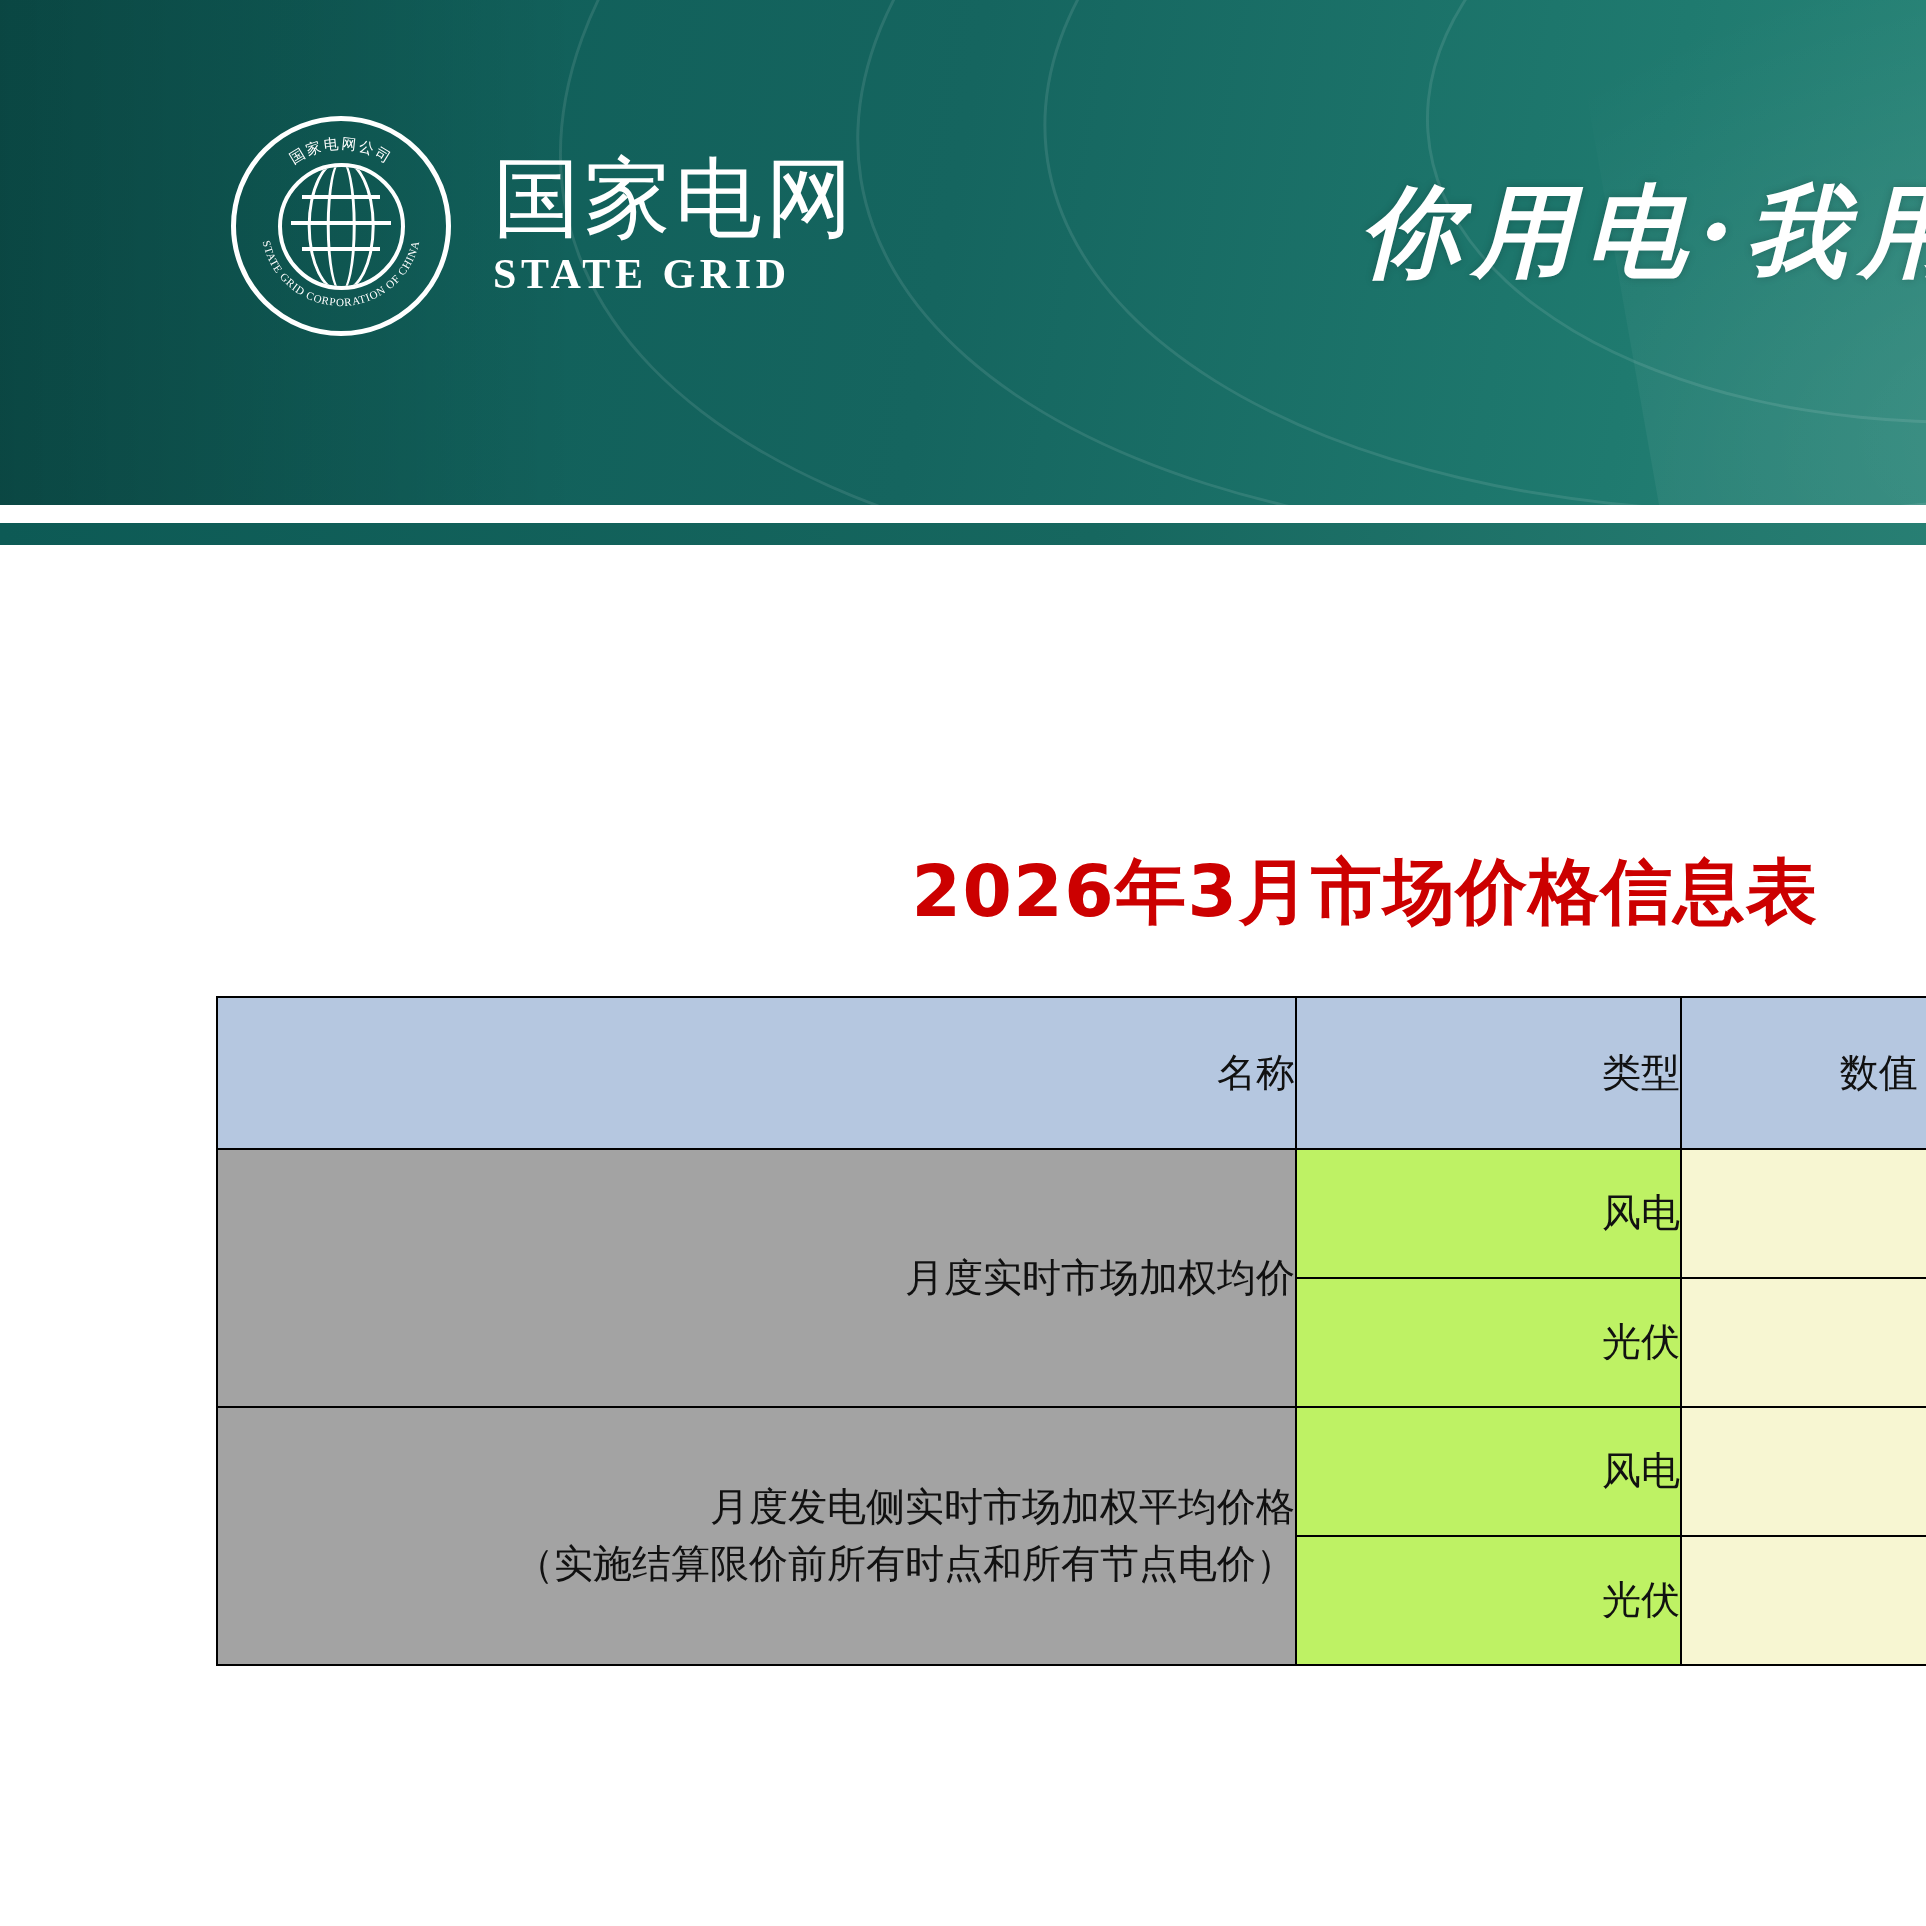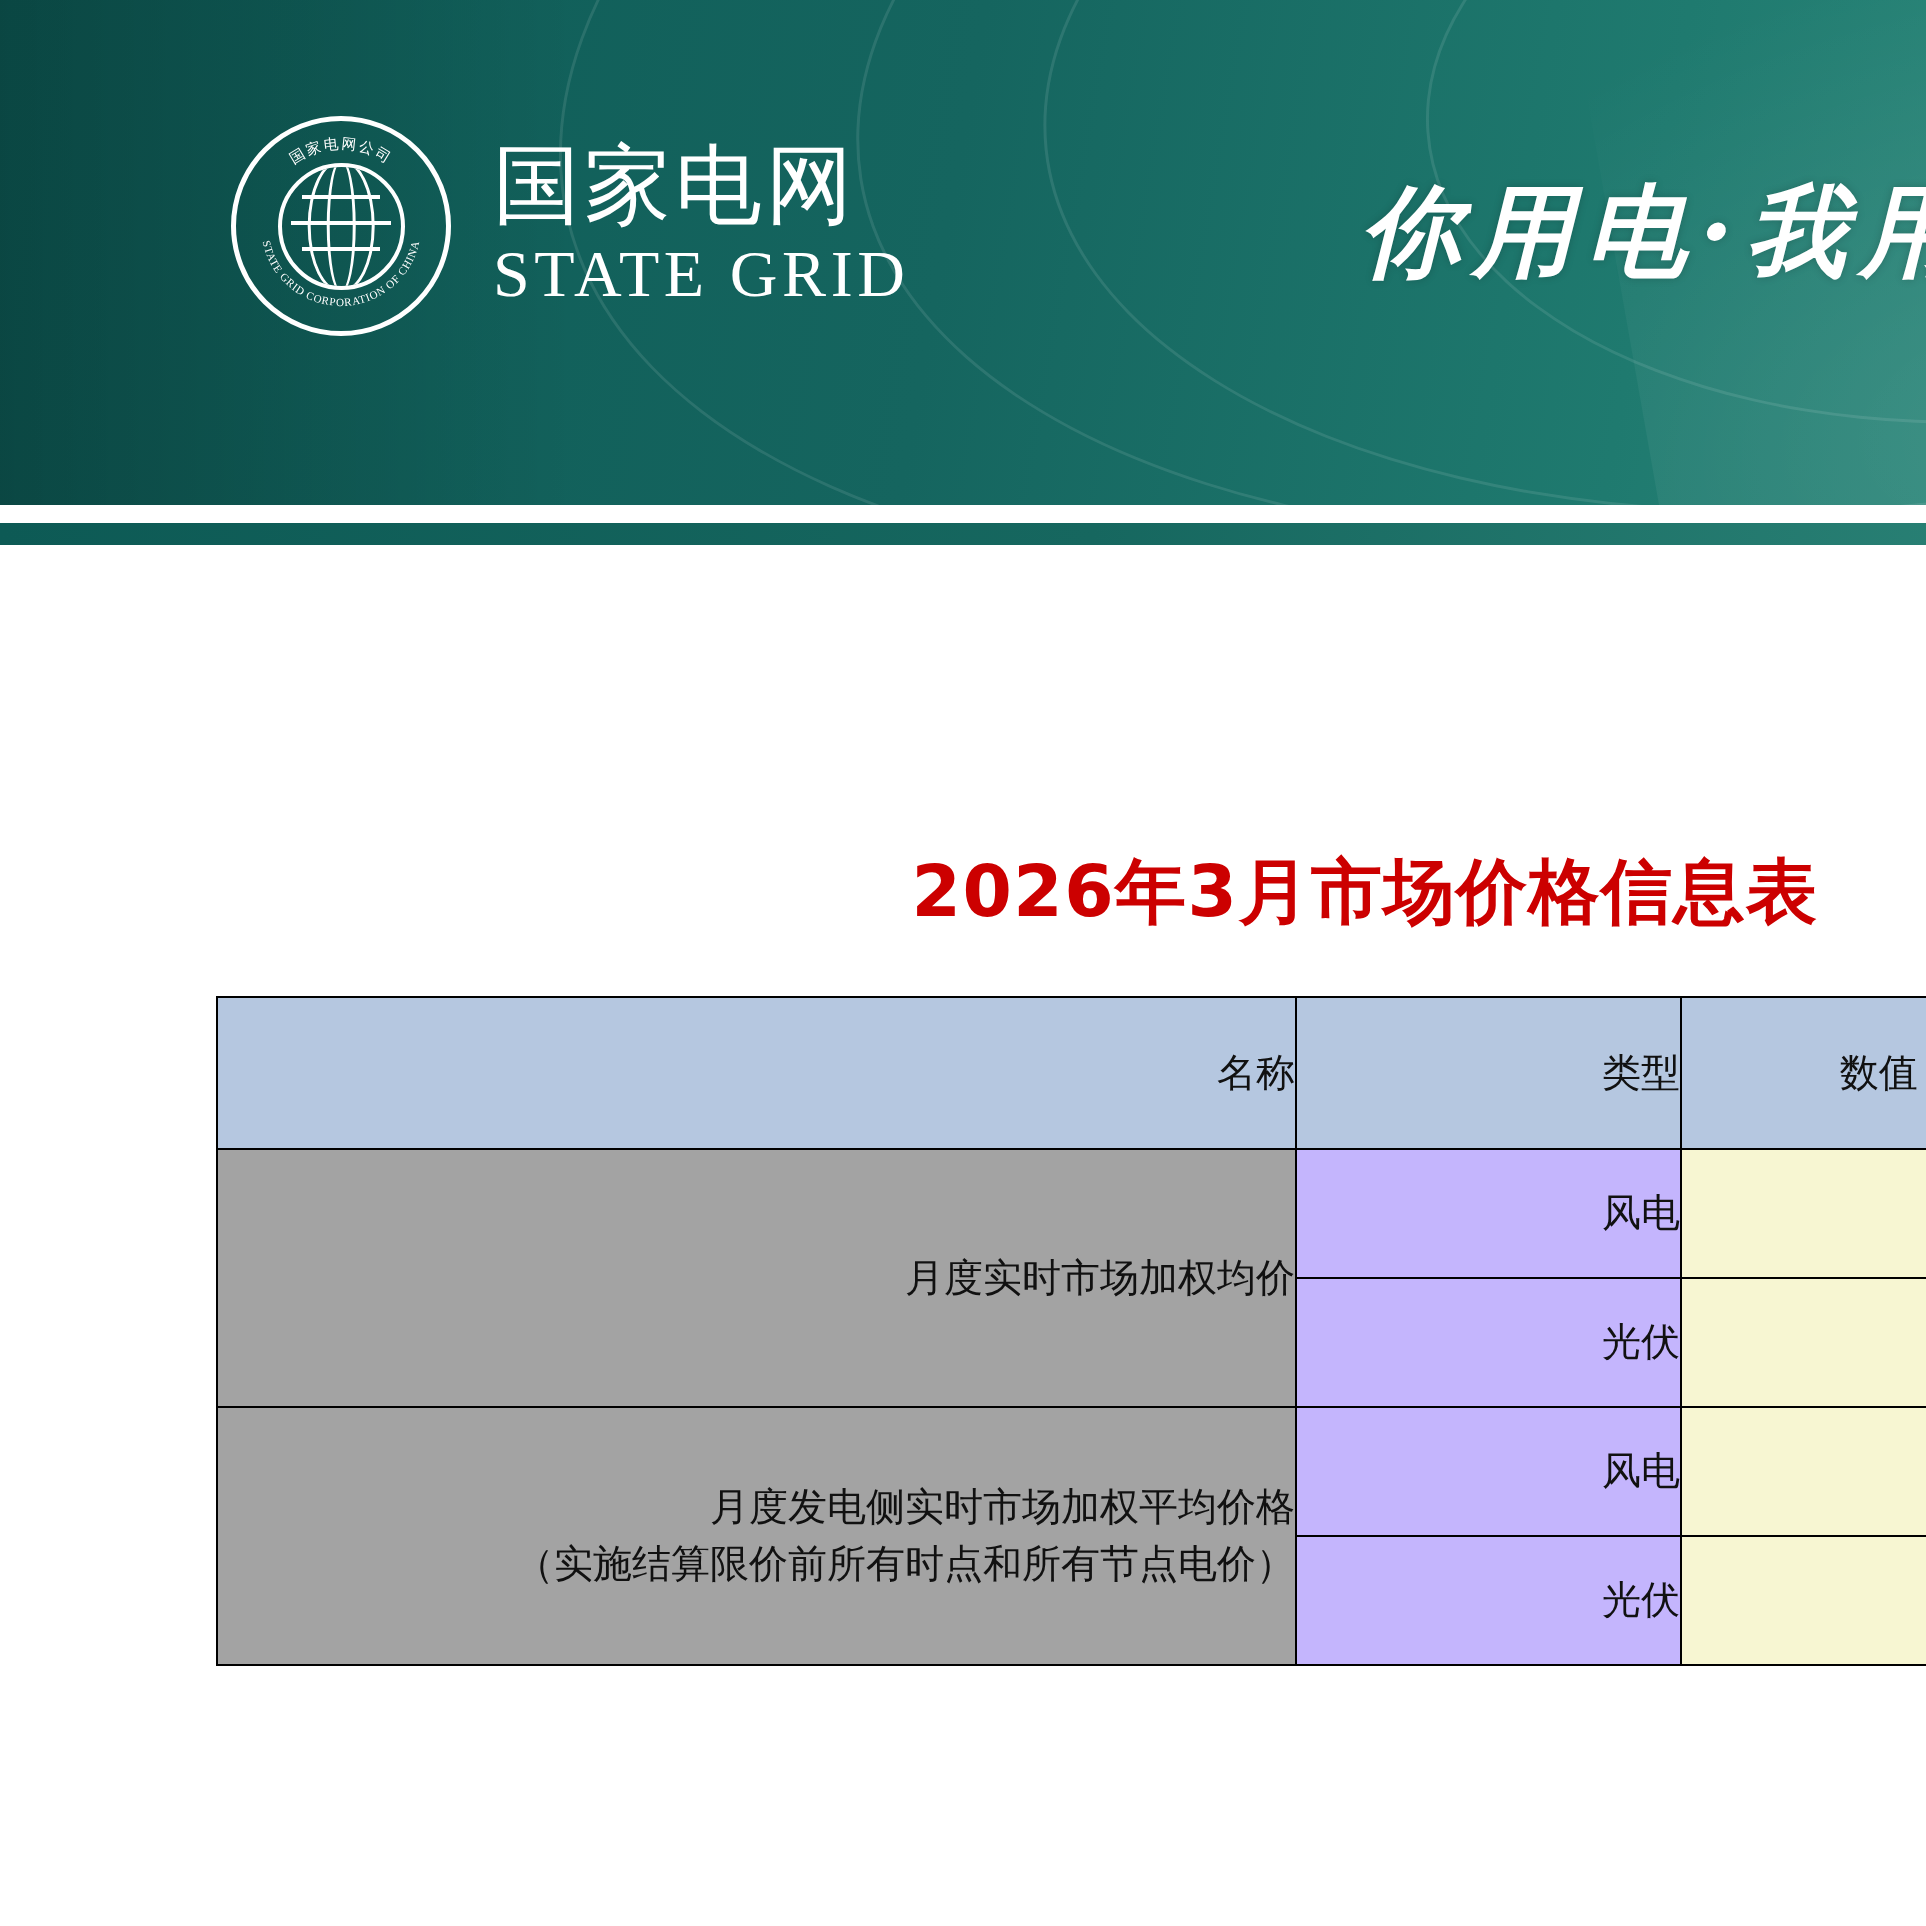--- a/index.html
+++ b/index.html
@@ -148,22 +148,22 @@
   }
   .logo-cn {
     font-family: "DejaVu Sans", sans-serif;
     font-size: 87px;
     font-weight: normal;
     letter-spacing: 3.9px;
     line-height: 1.05;
   }
   .logo-en {
     font-family: "Liberation Serif", serif;
-    font-size: 66px;
-    font-weight: normal;
+    font-size: 42px;
+    font-weight: bold;
     letter-spacing: 4.6px;
     line-height: 1.15;
     margin-top: 5.4px;
   }
   .slogan {
     position: absolute;
     left: 1360px;
     top: 166px;
     color: #ffffff;
     font-family: "DejaVu Serif", serif;
@@ -230,21 +230,21 @@
   .head-cell {
     background: #b5c7e0;
     height: 150px;
   }
   .name-cell {
     background: #a3a3a3;
     height: 254px;
     line-height: 1.45;
   }
   .type-cell {
-    background: #c4b5fd;
+    background: #bef264;
     height: 127px;
   }
   .val-cell {
     background: #f7f6d2;
     height: 127px;
   }
 </style>
 </head>
 <body>
 

